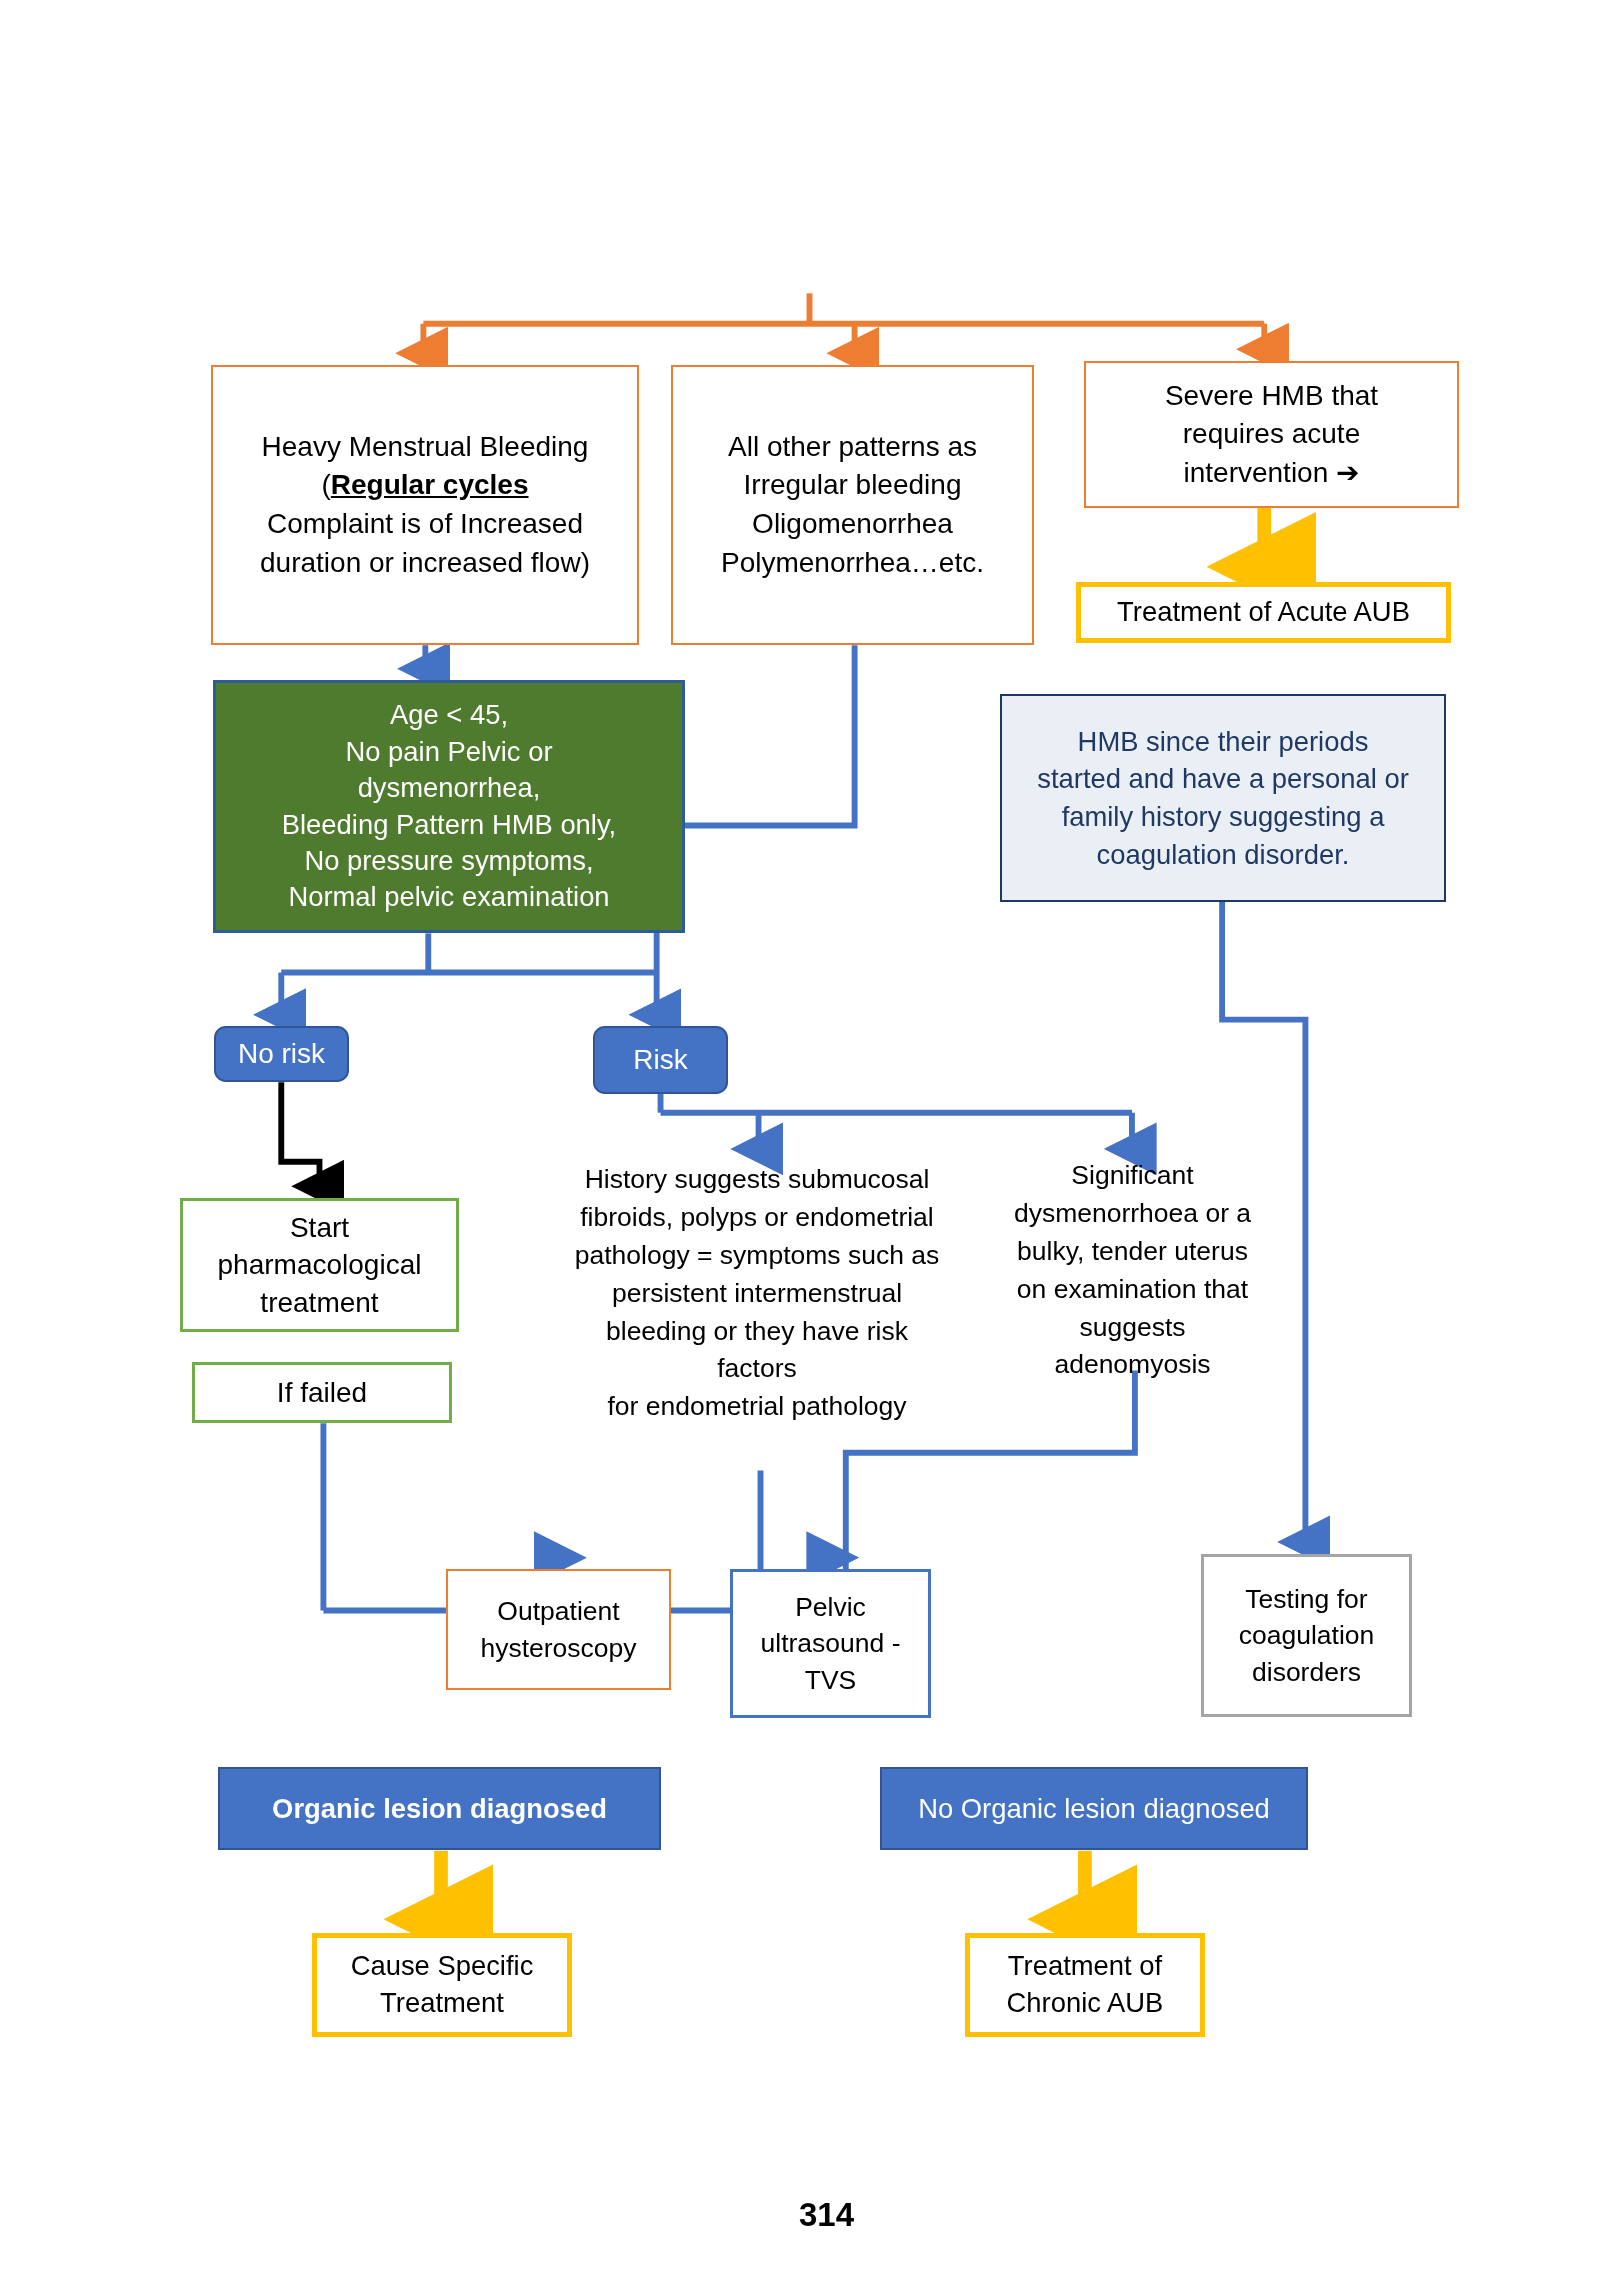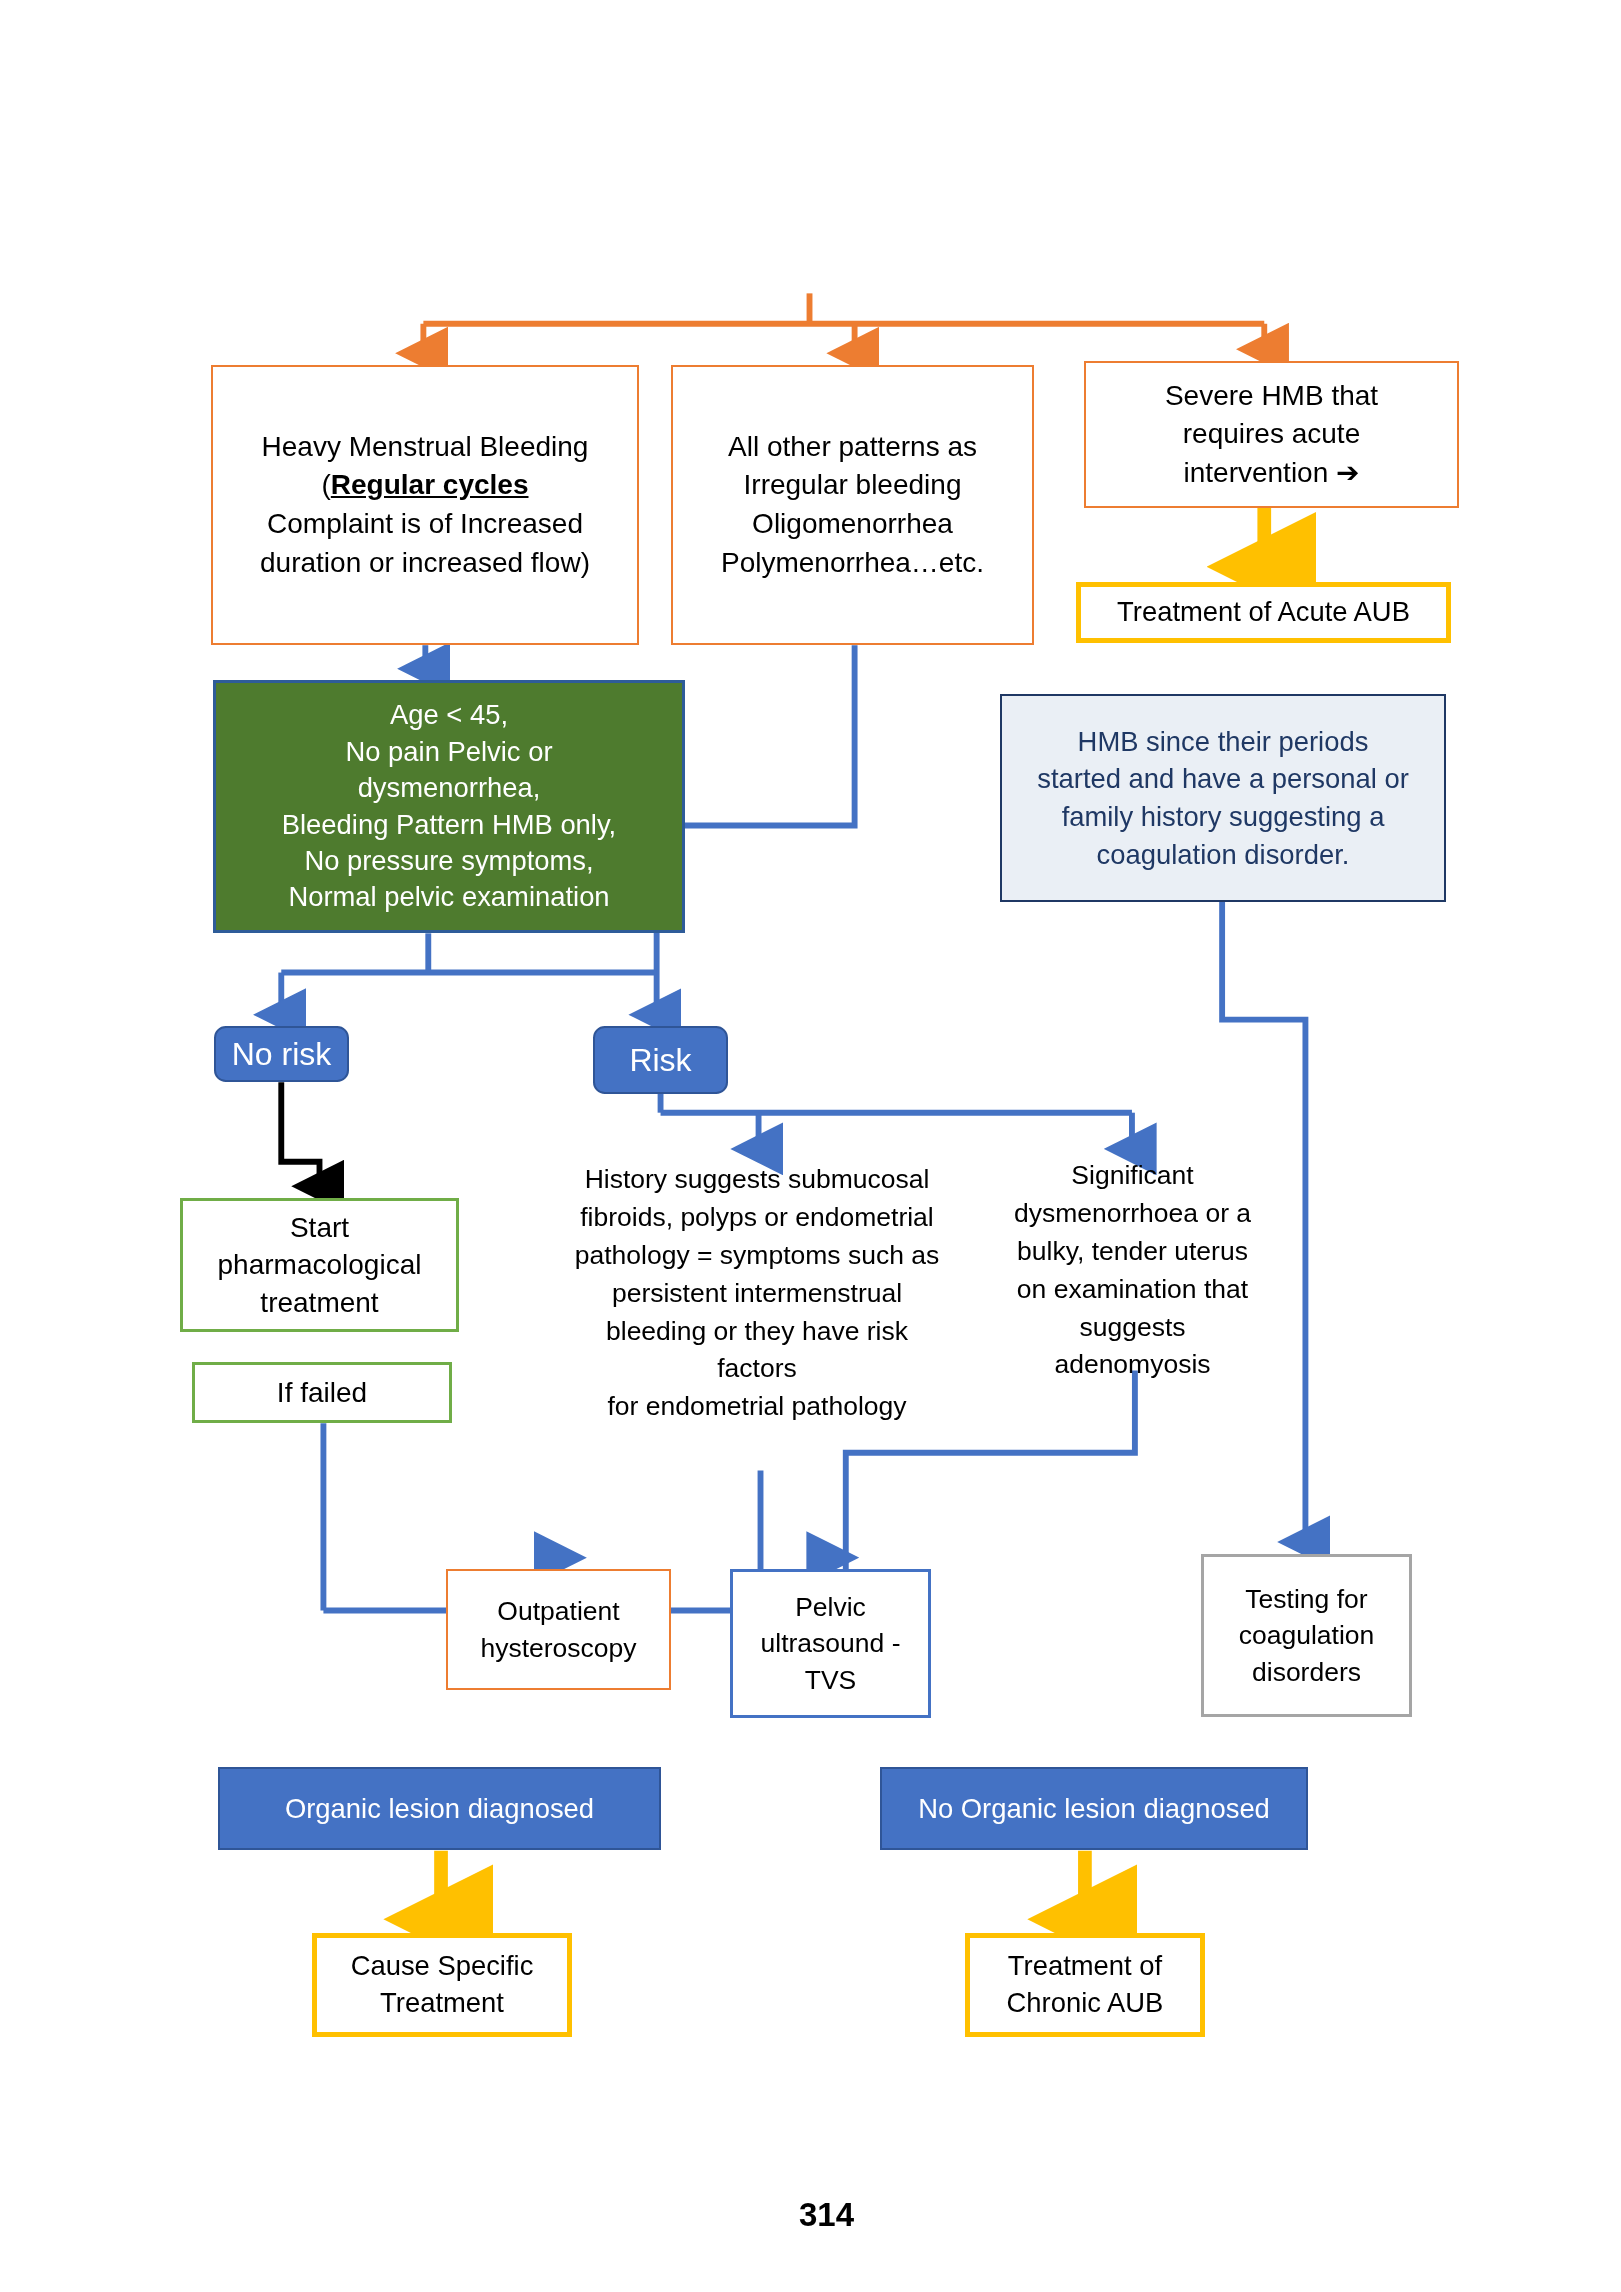--- a/index.html
+++ b/index.html
@@ -55,27 +55,27 @@
     border:2.9px solid #1F3864;background:#EAEFF5;color:#1F3864;font-size:27.4px;line-height:1.37;
   }
 
   
   #box-tvs{left:730px;top:1569px;width:201px;height:149px;border:3.9px solid #4472C4;background:#fff;color:#000;font-size:26.5px;line-height:1.36;}
 
   
   #box-testing{left:1201px;top:1554px;width:211px;height:163px;border:3.9px solid #A5A5A5;background:#fff;color:#000;font-size:26.5px;line-height:1.36;}
 
   
-  .pill{background:#4472C4;border:2.9px solid #2F5597;border-radius:11.8px;color:#ffffff;font-size:32px;}
+  .pill{background:#4472C4;border:2.9px solid #2F5597;border-radius:11.8px;color:#ffffff;font-size:28px;}
   #pill-norisk{left:214px;top:1026px;width:135px;height:56px;}
   #pill-risk{left:593px;top:1026px;width:135px;height:68px;}
 
   
   .bluebar{background:#4472C4;border:2px solid #2F5597;color:#ffffff;font-size:27.4px;}
-  #bar-organic{left:218px;top:1767px;width:443px;height:83px;}
+  #bar-organic{left:218px;top:1767px;width:443px;height:83px;font-weight:bold;}
   #bar-noorganic{left:880px;top:1767px;width:428px;height:83px;}
 
   
   .freetext{color:#000;font-size:26.5px;line-height:1.43;}
   #txt-history{left:573px;top:1161px;width:368px;height:240px;align-items:flex-start;}
   #txt-adeno{left:1000px;top:1157px;width:265px;height:206px;align-items:flex-start;}
 
   
   .ul-bold{font-weight:700;text-decoration:underline;}
 

